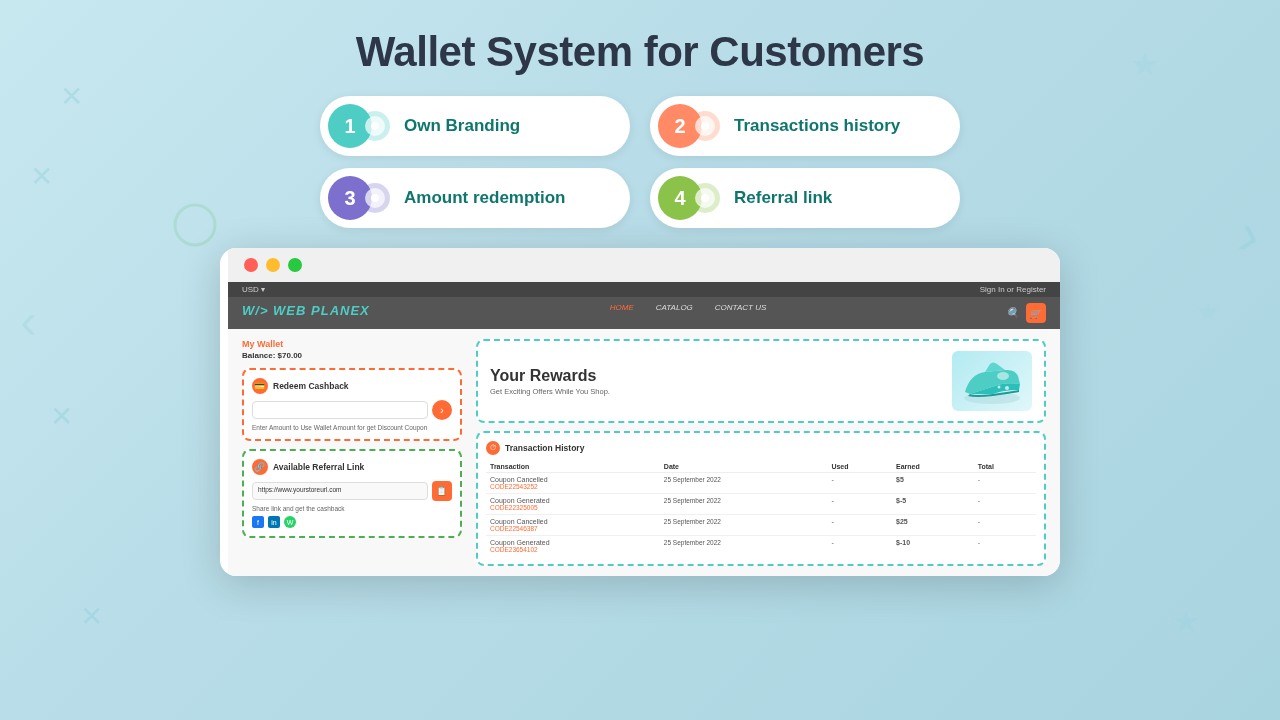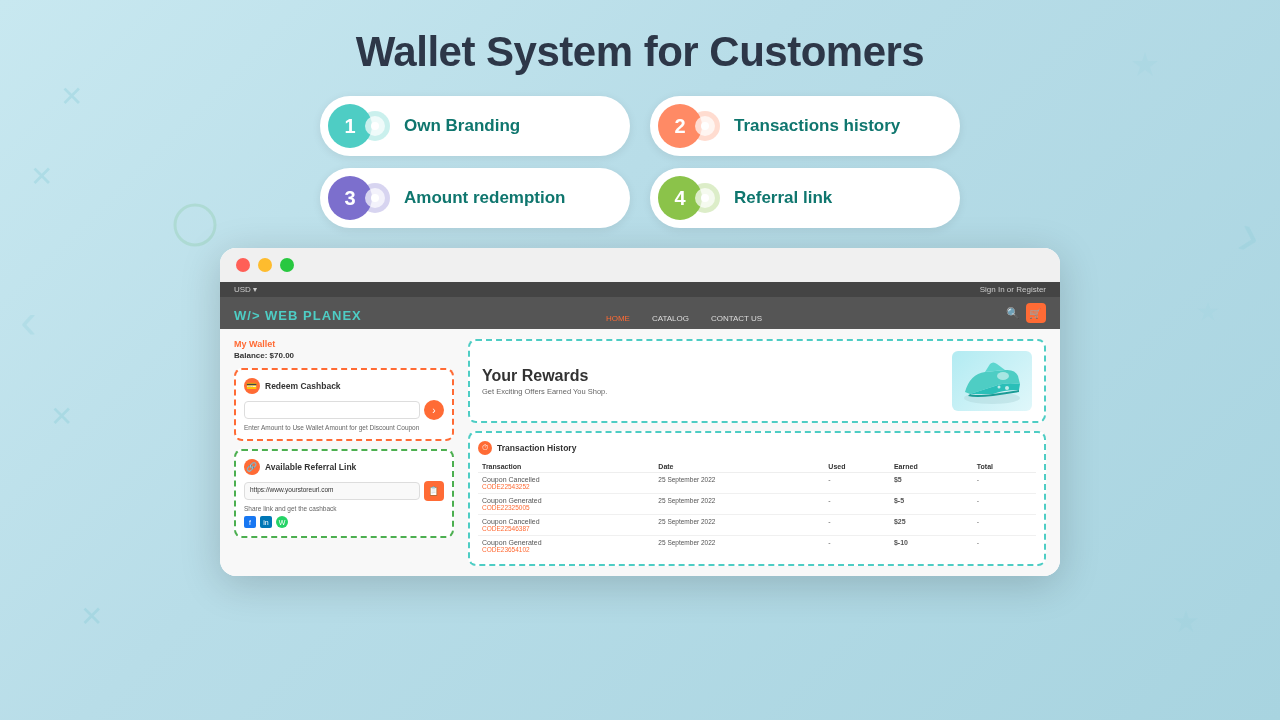--- a/index.html
+++ b/index.html
@@ -100,20 +100,21 @@
     }
 
     
     .browser-window {
       width: 840px;
       margin: 0 auto;
       background: white;
       border-radius: 16px;
       box-shadow: 0 8px 40px rgba(0,0,0,0.18);
       overflow: hidden;
+      padding-left: 8px;
     }
 
     .browser-bar {
       background: #f0f0f0;
       padding: 10px 16px;
       display: flex;
       align-items: center;
       gap: 8px;
     }
 
@@ -135,21 +136,22 @@
       justify-content: space-between;
       align-items: center;
       font-size: 8px;
       color: #ccc;
     }
 
     .store-nav {
       padding: 6px 14px;
       display: flex;
       justify-content: space-between;
-      align-items: flex-end;
+      align-items: flex-start;
+      font-style: italic;
     }
 
     .store-logo {
       color: #4ecdc4;
       font-weight: 800;
       font-size: 13px;
       letter-spacing: 1px;
     }
 
     .store-menu {
@@ -652,21 +654,21 @@
           <div class="social-icon" style="background:#25d366;border-radius:50%;">W</div>
         </div>
       </div>
     </div>
 
     <div class="right-panel">
 
       <div class="rewards-banner">
         <div class="rewards-text">
           <h2>Your Rewards</h2>
-          <p>Get Exciting Offers Earned You Shop.</p>
+          <p>Get Exciting Offers While You Shop.</p>
         </div>
         <div class="rewards-image">
 
           <svg width="75" height="55" viewBox="0 0 75 55" xmlns="http://www.w3.org/2000/svg">
             <ellipse cx="37" cy="44" rx="28" ry="6" fill="#b0d8dc" opacity="0.5"></ellipse>
             <path d="M10 38 Q15 20 30 18 L50 16 Q60 15 63 22 L65 30 Q50 28 40 32 L15 40 Z" fill="#4ecdc4"></path>
             <path d="M15 40 L40 32 Q50 28 65 30 L64 36 Q48 36 38 40 Z" fill="#2abfb8"></path>
             <path d="M30 18 L35 10 Q38 7 42 10 L50 16" fill="#5dd6cf"></path>
             <ellipse cx="48" cy="22" rx="6" ry="4" fill="white" opacity="0.5"></ellipse>
             <path d="M15 40 Q20 42 38 40 Q50 38 64 36 L64 38 Q50 40 38 42 Q20 44 13 42 Z" fill="#1a9b95"></path>

